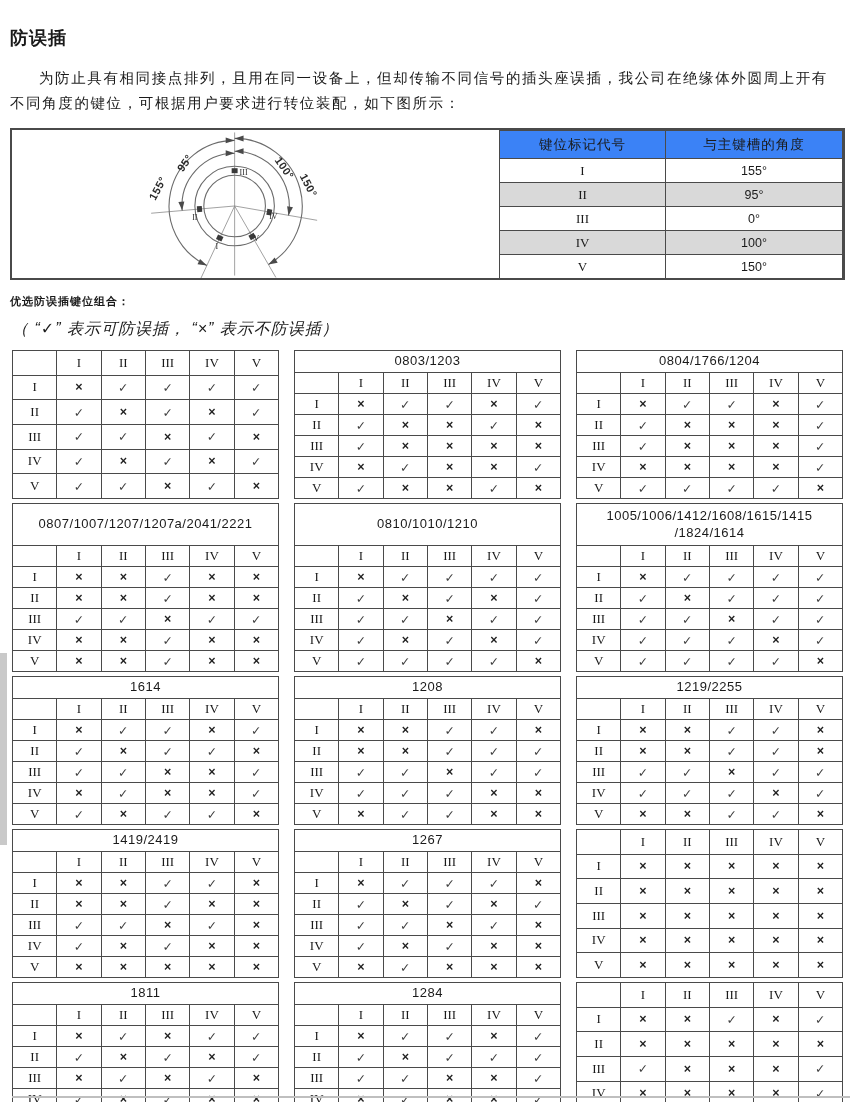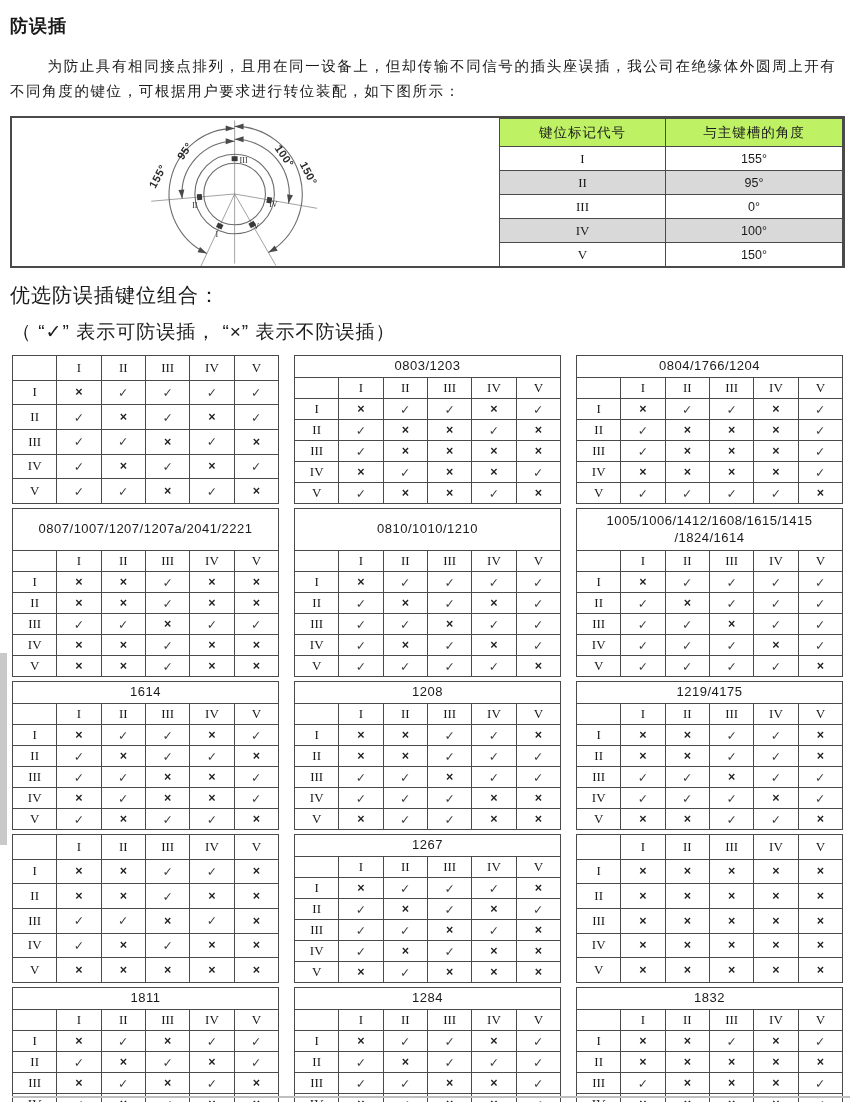--- a/index.html
+++ b/index.html
@@ -3,42 +3,42 @@
 <meta charset="utf-8">
 <style>
   * { box-sizing: border-box; }
   html,body { margin:0; padding:0; }
   body {
     width:850px; height:1102px; background:#ffffff; position:relative; overflow:hidden;
     font-family:"Liberation Sans","DejaVu Sans",sans-serif; color:#1a1a1a;
   }
   .page { padding:8px 5px 0 10px; }
 
-  .doc-title { font-size:18px; font-weight:bold; margin:6px 0 16px 0; letter-spacing:1px; }
+  .doc-title { font-size:18px; font-weight:bold; margin:18px 0 16px 0; letter-spacing:1px; }
 
   .intro { font-size:14.5px; line-height:25px; letter-spacing:1.6px; }
-  .intro .line1 { text-indent:2em;text-align:center; }
+  .intro .line1 { text-indent:2em; }
 
   .figure-box { margin-top:12px; border:2px solid #4a4a4a; height:152px; display:flex; }
   .diagram-wrap { flex:1; position:relative; }
   .diagram-wrap svg { display:block; width:100%; height:100%; }
 
   table.angle-table { width:344px; height:148px; border-collapse:collapse; table-layout:fixed; }
   table.angle-table td {
     border:1px solid #4a4a4a; text-align:center; vertical-align:middle;
     font-size:12.5px; height:24px; padding:0;
   }
   table.angle-table td.c1 { width:166px; }
-  table.angle-table tr.head td { background:#bef264; font-size:13.5px; height:28px; letter-spacing:1px; }
+  table.angle-table tr.head td { background:#3b82f6; font-size:13.5px; height:28px; letter-spacing:1px; }
   table.angle-table tr.shade td { background:#d9d9d9; }
   .roman { font-family:"Liberation Serif","DejaVu Serif",serif; }
   table.angle-table .roman { font-size:13px; }
 
-  .section-title { font-size:20px; font-weight:normal; margin:14px 0 10px 0; letter-spacing:1px; }
-  .legend-note { font-size:19px; letter-spacing:1px; margin:0 0 10px 2px; }
+  .section-title { font-size:11px; font-weight:bold; margin:14px 0 10px 0; letter-spacing:1px; }
+  .legend-note { font-size:16px; letter-spacing:1px; margin:0 0 10px 2px;font-style:italic; }
 
   .grid {
     display:grid; grid-template-columns:1fr 1fr 1fr;
     column-gap:15px; row-gap:4px; margin:4px 2px 0 2px;
   }
   table.matrix { width:100%; border-collapse:collapse; table-layout:fixed; }
   table.matrix td {
     border:1px solid #4a4a4a; text-align:center; vertical-align:middle;
     height:21px; padding:0; font-size:12.5px;
   }
@@ -583,74 +583,77 @@
             <td class="mark-check">✓</td>
             <td class="mark-check">✓</td>
             <td class="mark-x">×</td>
             <td class="mark-x">×</td>
           </tr>
         </tbody>
       </table>
     <table class="matrix">
         <tbody>
           <tr>
-            <td colspan="6" class="title-cell">1219/4175</td>
-          </tr>
-          <tr>
-            <td></td>
-            <td class="roman">I</td>
-            <td class="roman">II</td>
-            <td class="roman">III</td>
-            <td class="roman">IV</td>
-            <td class="roman">V</td>
-          </tr>
-          <tr>
-            <td class="roman">I</td>
-            <td class="mark-x">×</td>
-            <td class="mark-x">×</td>
-            <td class="mark-check">✓</td>
-            <td class="mark-check">✓</td>
-            <td class="mark-x">×</td>
-          </tr>
-          <tr>
-            <td class="roman">II</td>
-            <td class="mark-x">×</td>
-            <td class="mark-x">×</td>
-            <td class="mark-check">✓</td>
-            <td class="mark-check">✓</td>
-            <td class="mark-x">×</td>
-          </tr>
-          <tr>
-            <td class="roman">III</td>
-            <td class="mark-check">✓</td>
-            <td class="mark-check">✓</td>
-            <td class="mark-x">×</td>
-            <td class="mark-check">✓</td>
-            <td class="mark-check">✓</td>
-          </tr>
-          <tr>
-            <td class="roman">IV</td>
-            <td class="mark-check">✓</td>
-            <td class="mark-check">✓</td>
-            <td class="mark-check">✓</td>
-            <td class="mark-x">×</td>
-            <td class="mark-check">✓</td>
-          </tr>
-          <tr>
-            <td class="roman">V</td>
-            <td class="mark-x">×</td>
-            <td class="mark-x">×</td>
-            <td class="mark-check">✓</td>
-            <td class="mark-check">✓</td>
-            <td class="mark-x">×</td>
-          </tr>
-        </tbody>
-      </table>
-    <table class="matrix">
-        <tbody>
+            <td colspan="6" class="title-cell">1219/2255</td>
+          </tr>
+          <tr>
+            <td></td>
+            <td class="roman">I</td>
+            <td class="roman">II</td>
+            <td class="roman">III</td>
+            <td class="roman">IV</td>
+            <td class="roman">V</td>
+          </tr>
+          <tr>
+            <td class="roman">I</td>
+            <td class="mark-x">×</td>
+            <td class="mark-x">×</td>
+            <td class="mark-check">✓</td>
+            <td class="mark-check">✓</td>
+            <td class="mark-x">×</td>
+          </tr>
+          <tr>
+            <td class="roman">II</td>
+            <td class="mark-x">×</td>
+            <td class="mark-x">×</td>
+            <td class="mark-check">✓</td>
+            <td class="mark-check">✓</td>
+            <td class="mark-x">×</td>
+          </tr>
+          <tr>
+            <td class="roman">III</td>
+            <td class="mark-check">✓</td>
+            <td class="mark-check">✓</td>
+            <td class="mark-x">×</td>
+            <td class="mark-check">✓</td>
+            <td class="mark-check">✓</td>
+          </tr>
+          <tr>
+            <td class="roman">IV</td>
+            <td class="mark-check">✓</td>
+            <td class="mark-check">✓</td>
+            <td class="mark-check">✓</td>
+            <td class="mark-x">×</td>
+            <td class="mark-check">✓</td>
+          </tr>
+          <tr>
+            <td class="roman">V</td>
+            <td class="mark-x">×</td>
+            <td class="mark-x">×</td>
+            <td class="mark-check">✓</td>
+            <td class="mark-check">✓</td>
+            <td class="mark-x">×</td>
+          </tr>
+        </tbody>
+      </table>
+    <table class="matrix">
+        <tbody>
+          <tr>
+            <td colspan="6" class="title-cell">1419/2419</td>
+          </tr>
           <tr>
             <td></td>
             <td class="roman">I</td>
             <td class="roman">II</td>
             <td class="roman">III</td>
             <td class="roman">IV</td>
             <td class="roman">V</td>
           </tr>
           <tr>
             <td class="roman">I</td>
@@ -906,23 +909,20 @@
             <td class="mark-check">✓</td>
             <td class="mark-check">✓</td>
             <td class="mark-check">✓</td>
             <td class="mark-check">✓</td>
             <td class="mark-x">×</td>
           </tr>
         </tbody>
       </table>
     <table class="matrix">
         <tbody>
-          <tr>
-            <td colspan="6" class="title-cell">1832</td>
-          </tr>
           <tr>
             <td></td>
             <td class="roman">I</td>
             <td class="roman">II</td>
             <td class="roman">III</td>
             <td class="roman">IV</td>
             <td class="roman">V</td>
           </tr>
           <tr>
             <td class="roman">I</td>

